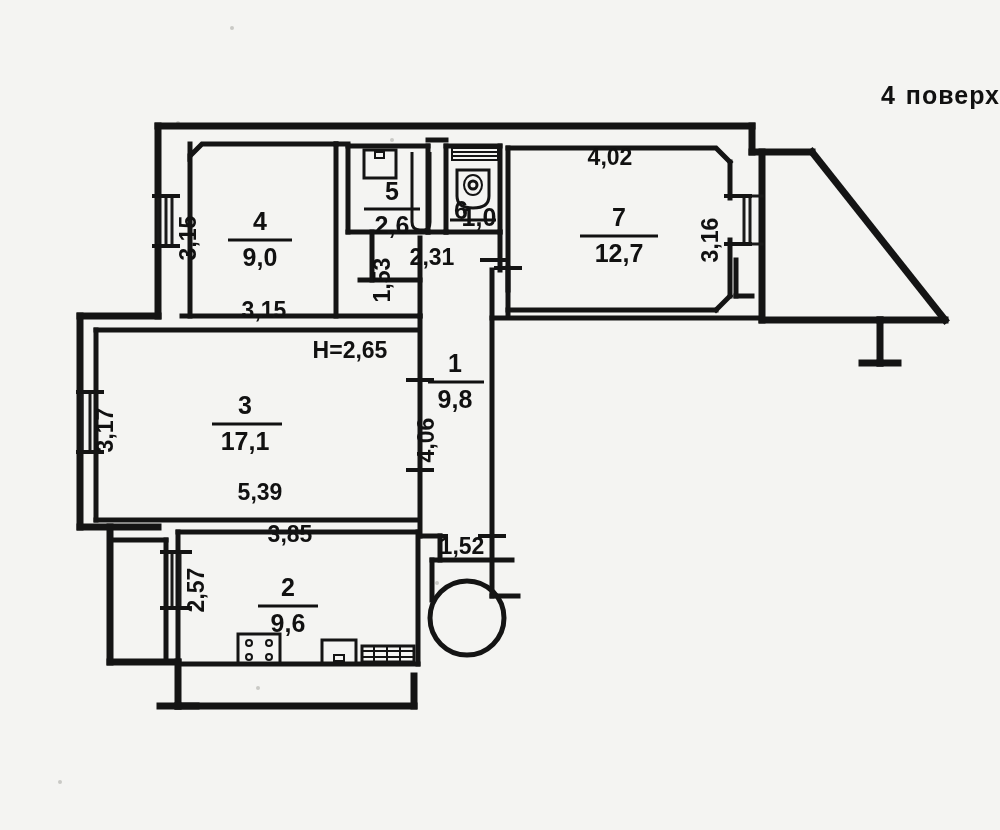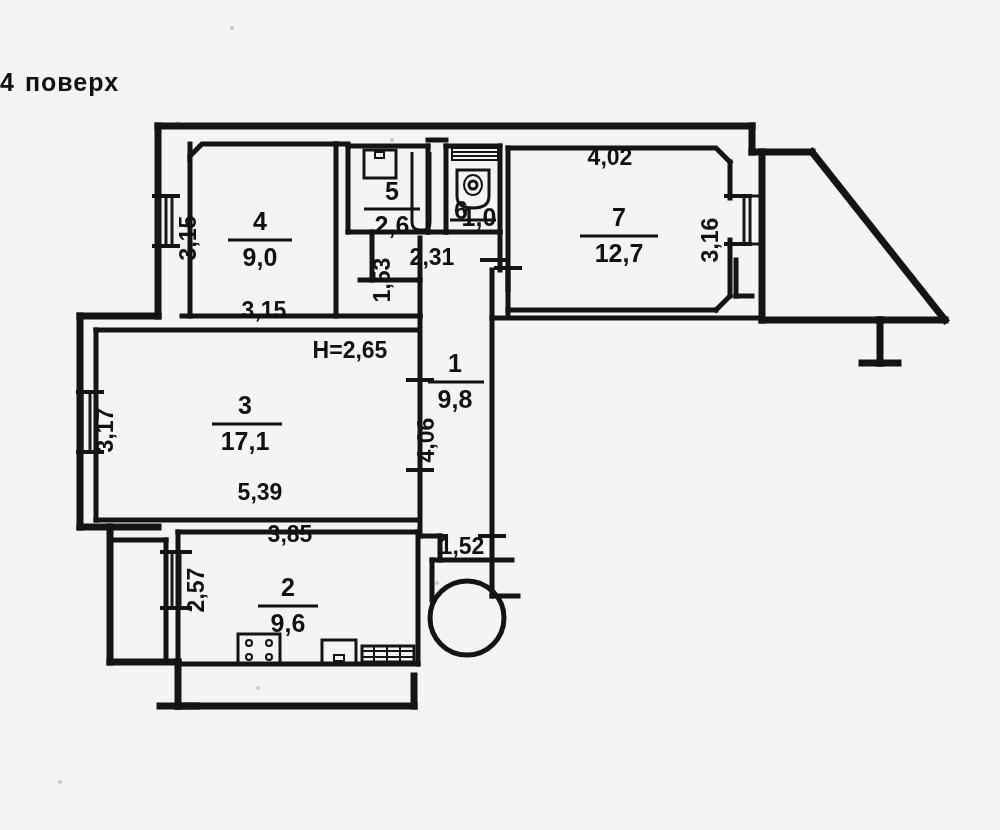--- a/index.html
+++ b/index.html
@@ -15,24 +15,24 @@
     font-family: "Liberation Sans", sans-serif;
     overflow: hidden;
   }
   #plan-root {
     position: absolute;
     inset: 0;
     background: #f4f4f2;
   }
   #plan-title {
     position: absolute;
-    top: 68px;
+    top: 81px;
     left: 0;
     width: 1000px;
-    text-align: left;
+    text-align: right;
     font-size: 25px;
     font-weight: 700;
     color: #111111;
     letter-spacing: 1px;
     font-family: "Liberation Sans", sans-serif;
   }
   #plan-title .title-floor { margin-right: 10px; }
   svg#floorplan {
     position: absolute;
     top: 0;

